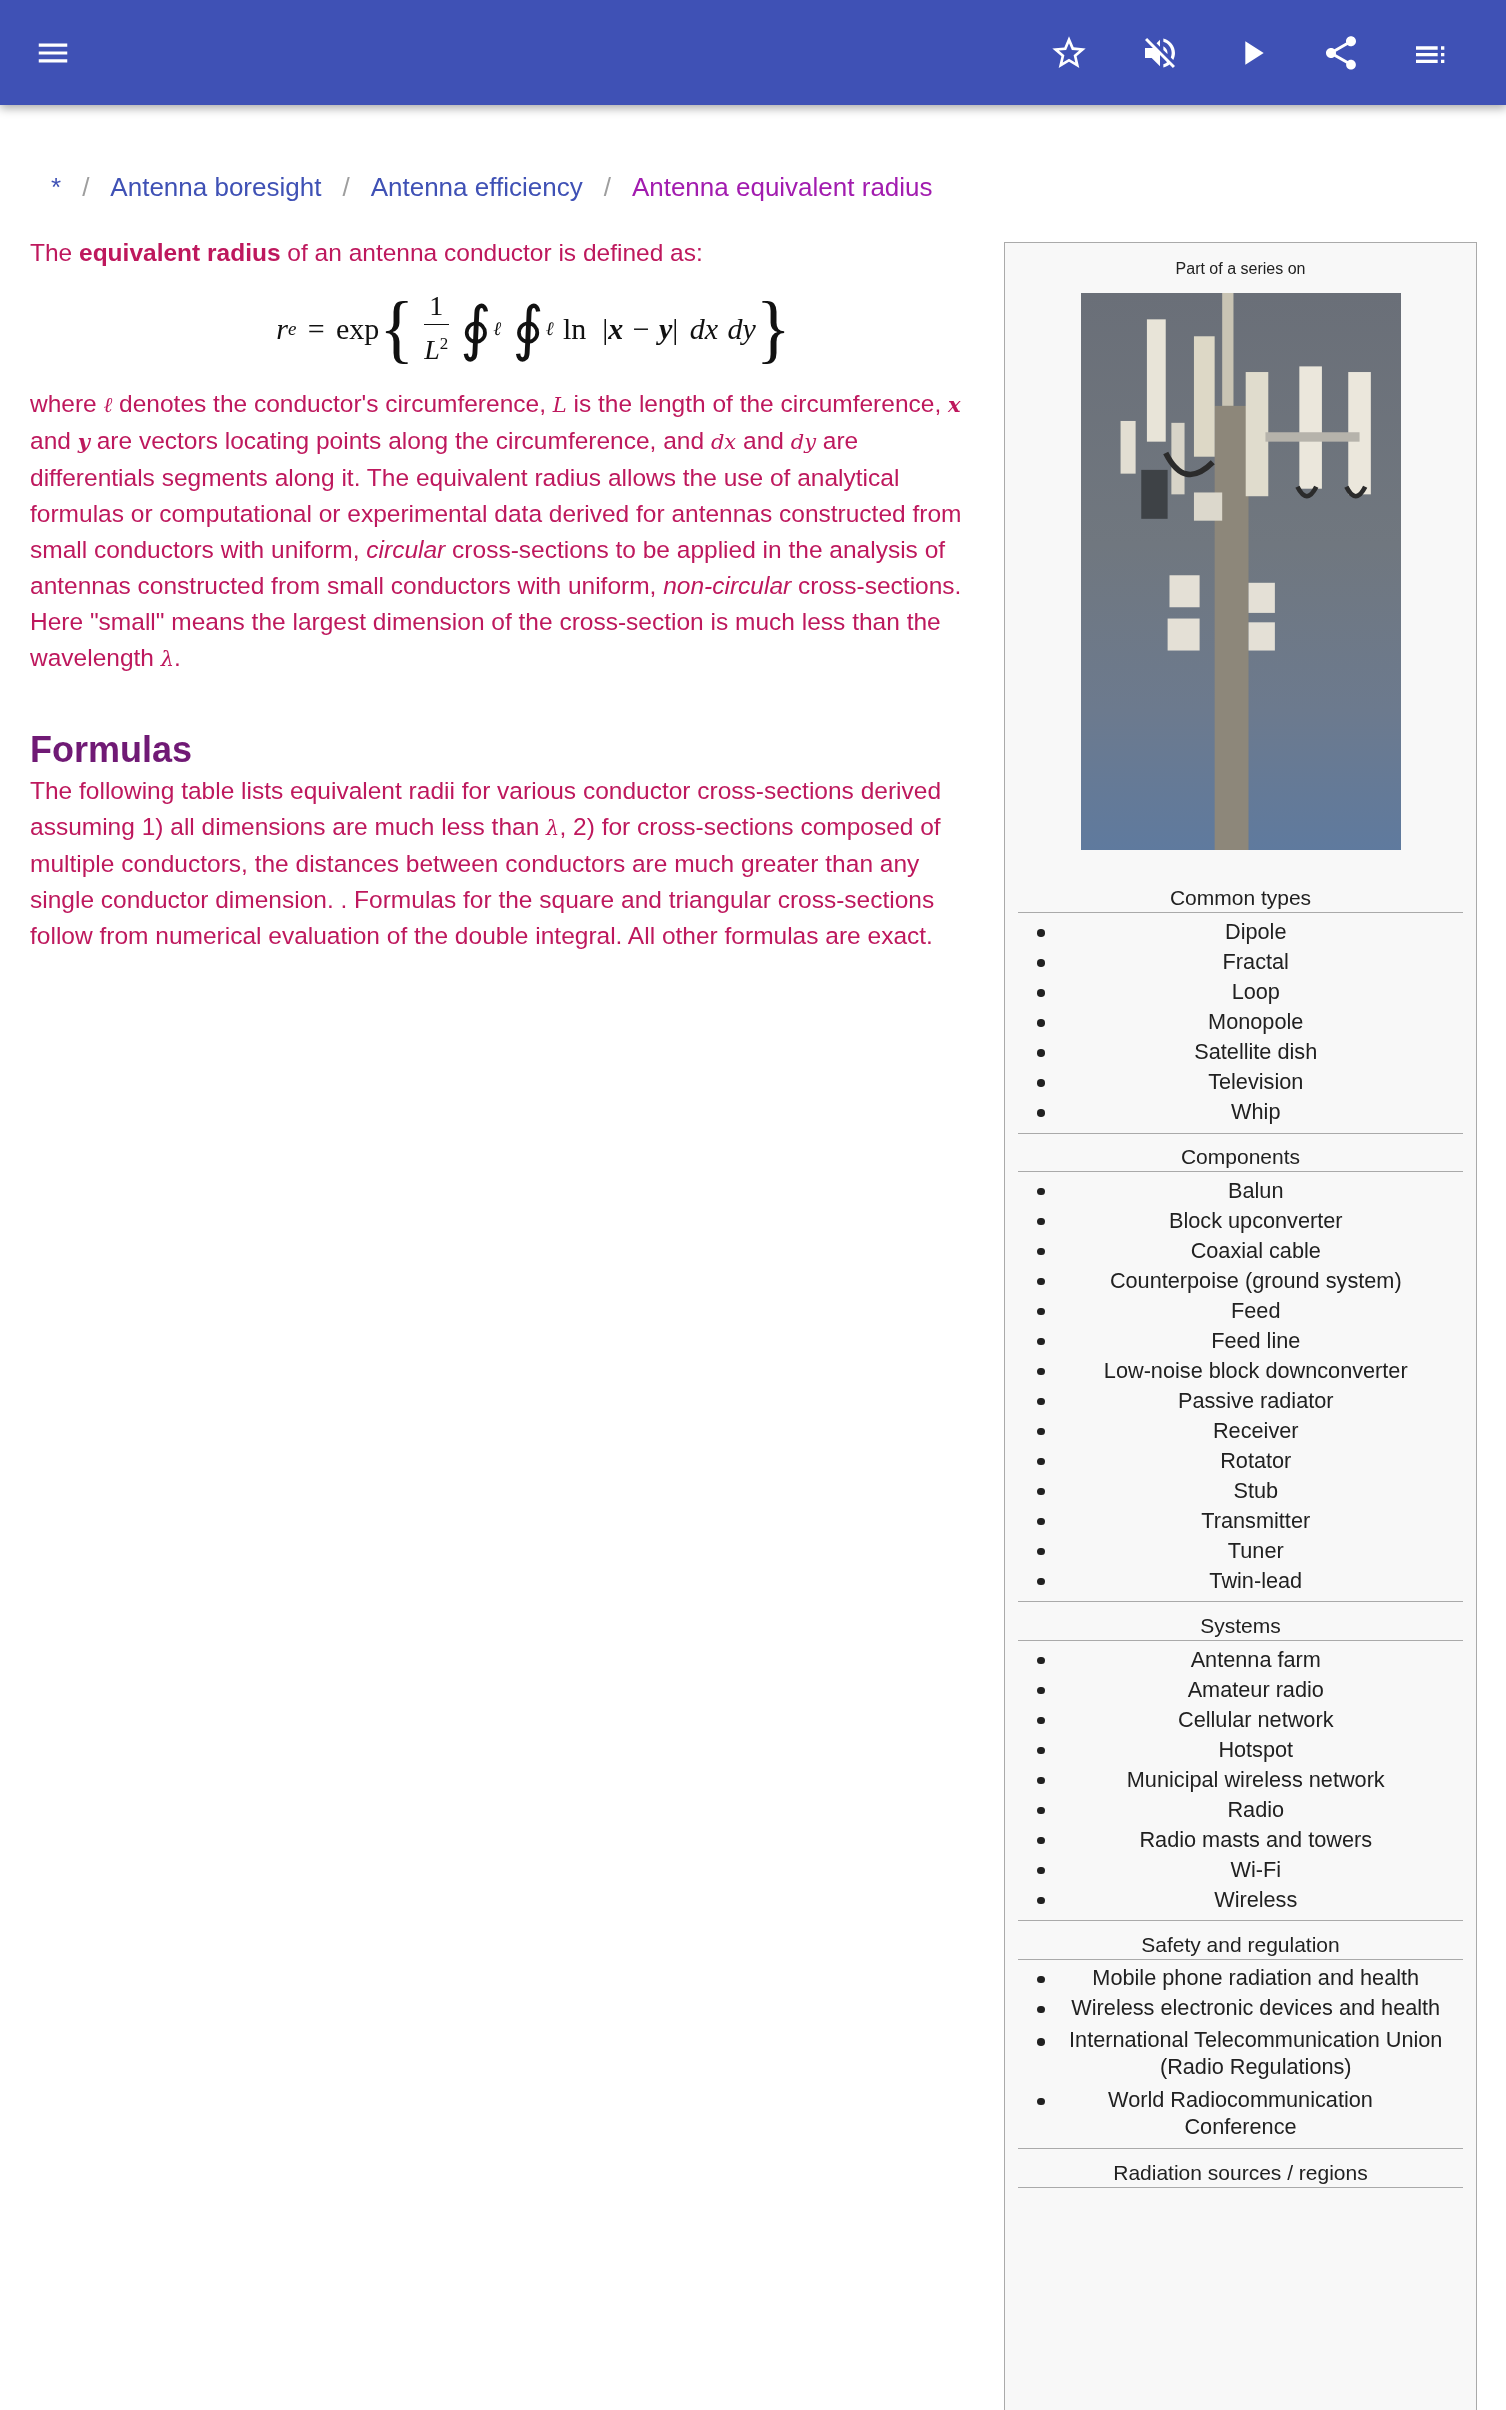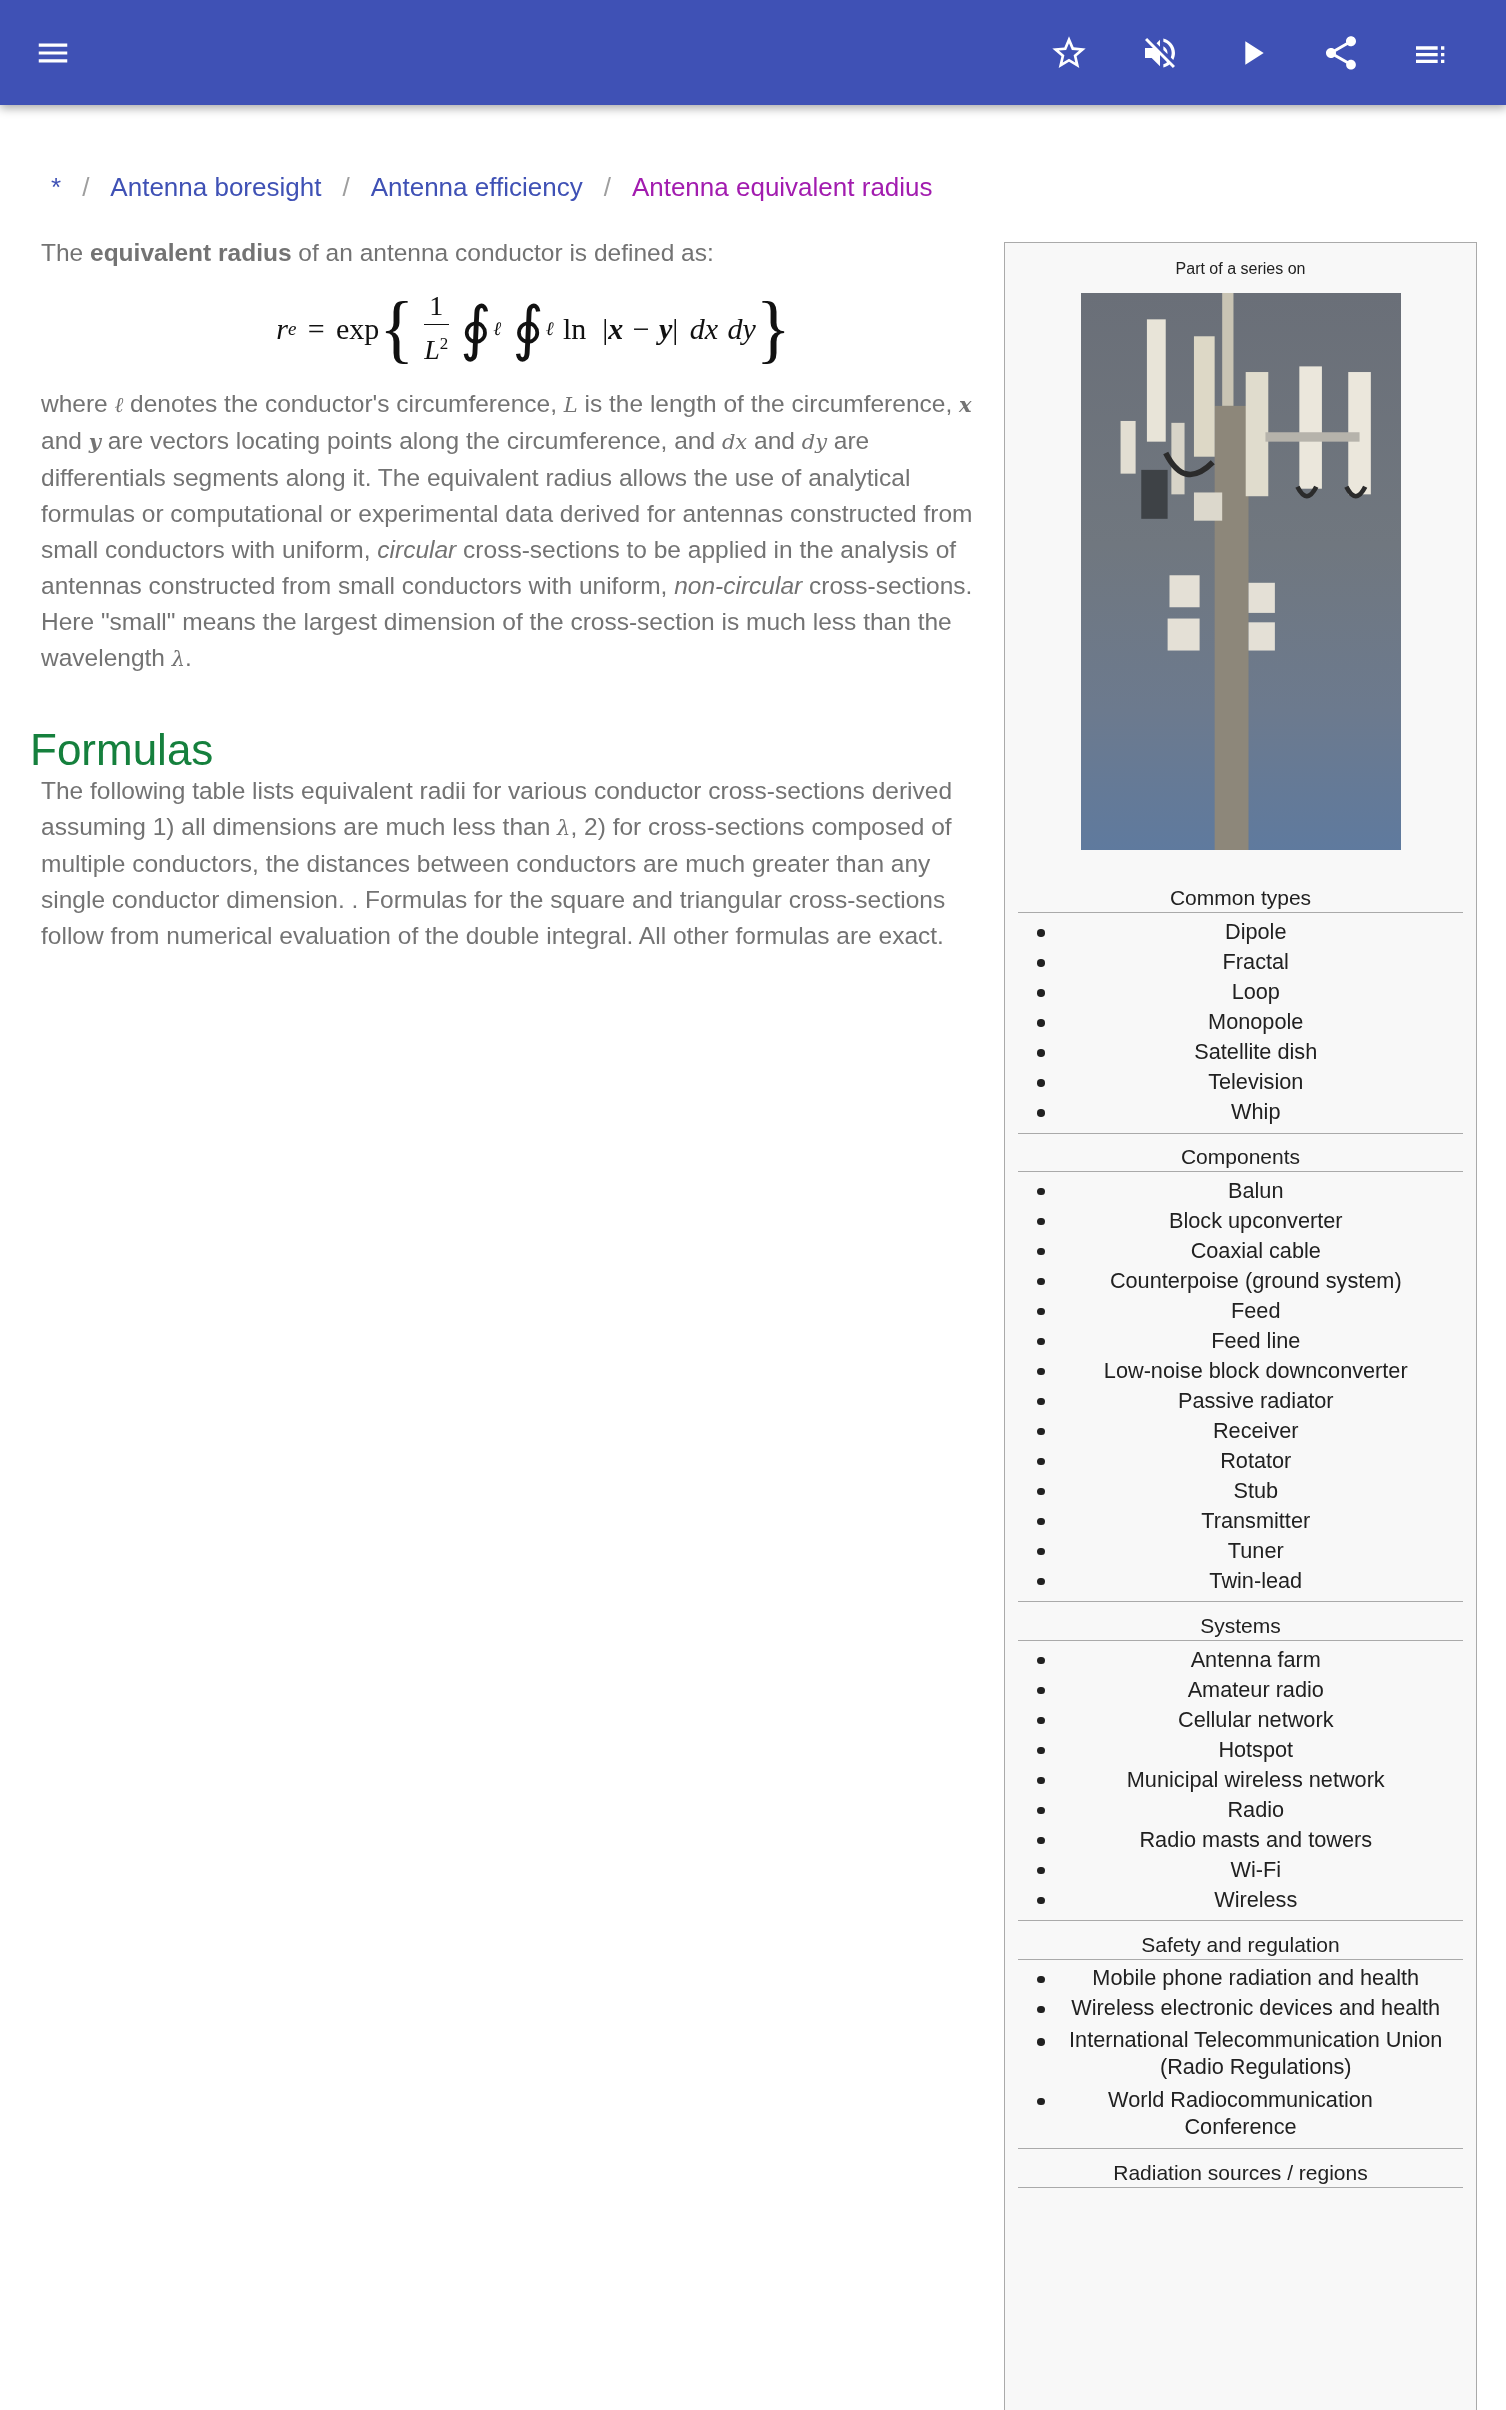--- a/index.html
+++ b/index.html
@@ -23,21 +23,21 @@
     .breadcrumb {
       position: absolute; left: 51px; top: 168px; font-size: 26px; line-height: 38px;
       white-space: nowrap; display: flex; align-items: center;
     }
     .breadcrumb a { color: #3f51b5; text-decoration: none; cursor: pointer; }
     .breadcrumb .sep { color: #9e9e9e; margin: 0 21px; }
     .breadcrumb .current { color: #a21caf; }
 
     
     .article { position: absolute; left: 30px; top: 235px; width: 951px; }
-    .article p { font-size: 24.5px; line-height: 36px; color: #737373; margin-left: 11px; }
+    .article p { font-size: 24.5px; line-height: 36px; color: #be185d; }
     .article b { font-weight: bold; }
     .article i { font-style: italic; }
     .math { font-family: "DejaVu Serif", "Liberation Serif", serif; font-style: italic; font-size: 21px; }
     .math.bold { font-weight: bold; }
 
     .formula {
       height: 115px; display: flex; align-items: center; justify-content: center;
       font-family: "Liberation Serif", "DejaVu Serif", serif; font-size: 30px; color: #111;
       padding-left: 56px;
     }
@@ -45,21 +45,21 @@
     .formula .sub { font-size: 19px; vertical-align: -9.4px; font-style: italic; }
     .formula .brace { font-size: 73px; line-height: 1; transform: scaleY(1.05); display: inline-block; }
     .formula .frac { display: inline-flex; flex-direction: column; align-items: center; margin: 0 9.4px; font-size: 28px; }
     .formula .frac .num { border-bottom: 1.9px solid #111; padding: 0 5.6px; line-height: 36px; }
     .formula .frac .den { line-height: 38px; font-style: italic; }
     .formula .frac .den sup { font-size: 17px; font-style: normal; }
     .formula .oint { font-size: 60px; line-height: 1; margin: 0 1.9px; }
     .formula .lsub { font-size: 19px; font-style: italic; vertical-align: -26px; margin-right: 9.4px; }
     .formula .bld { font-weight: bold; font-style: italic; }
 
-    .section-title { font-size: 44px; font-weight: normal; color: #15803d; margin-top: 49px; line-height: 47px; }
+    .section-title { font-size: 36px; font-weight: bold; color: #701a75; margin-top: 49px; line-height: 47px; }
 
     
     .infobox {
       position: absolute; left: 1004px; top: 242px; width: 473px; height: 2203px;
       background: #f8f8f8; border: 1.9px solid #aaaaaa;
     }
     .infobox .pre { text-align: center; font-size: 16px; margin-top: 13px; line-height: 26px; color: #212121; }
     .infobox .title { text-align: center; font-size: 30px; font-weight: bold; line-height: 34px; color: #212121; }
     .infobox .photo {
       display: block; margin: 11.3px auto 0 auto; width: 320px; height: 557px; position: relative; overflow: hidden;

